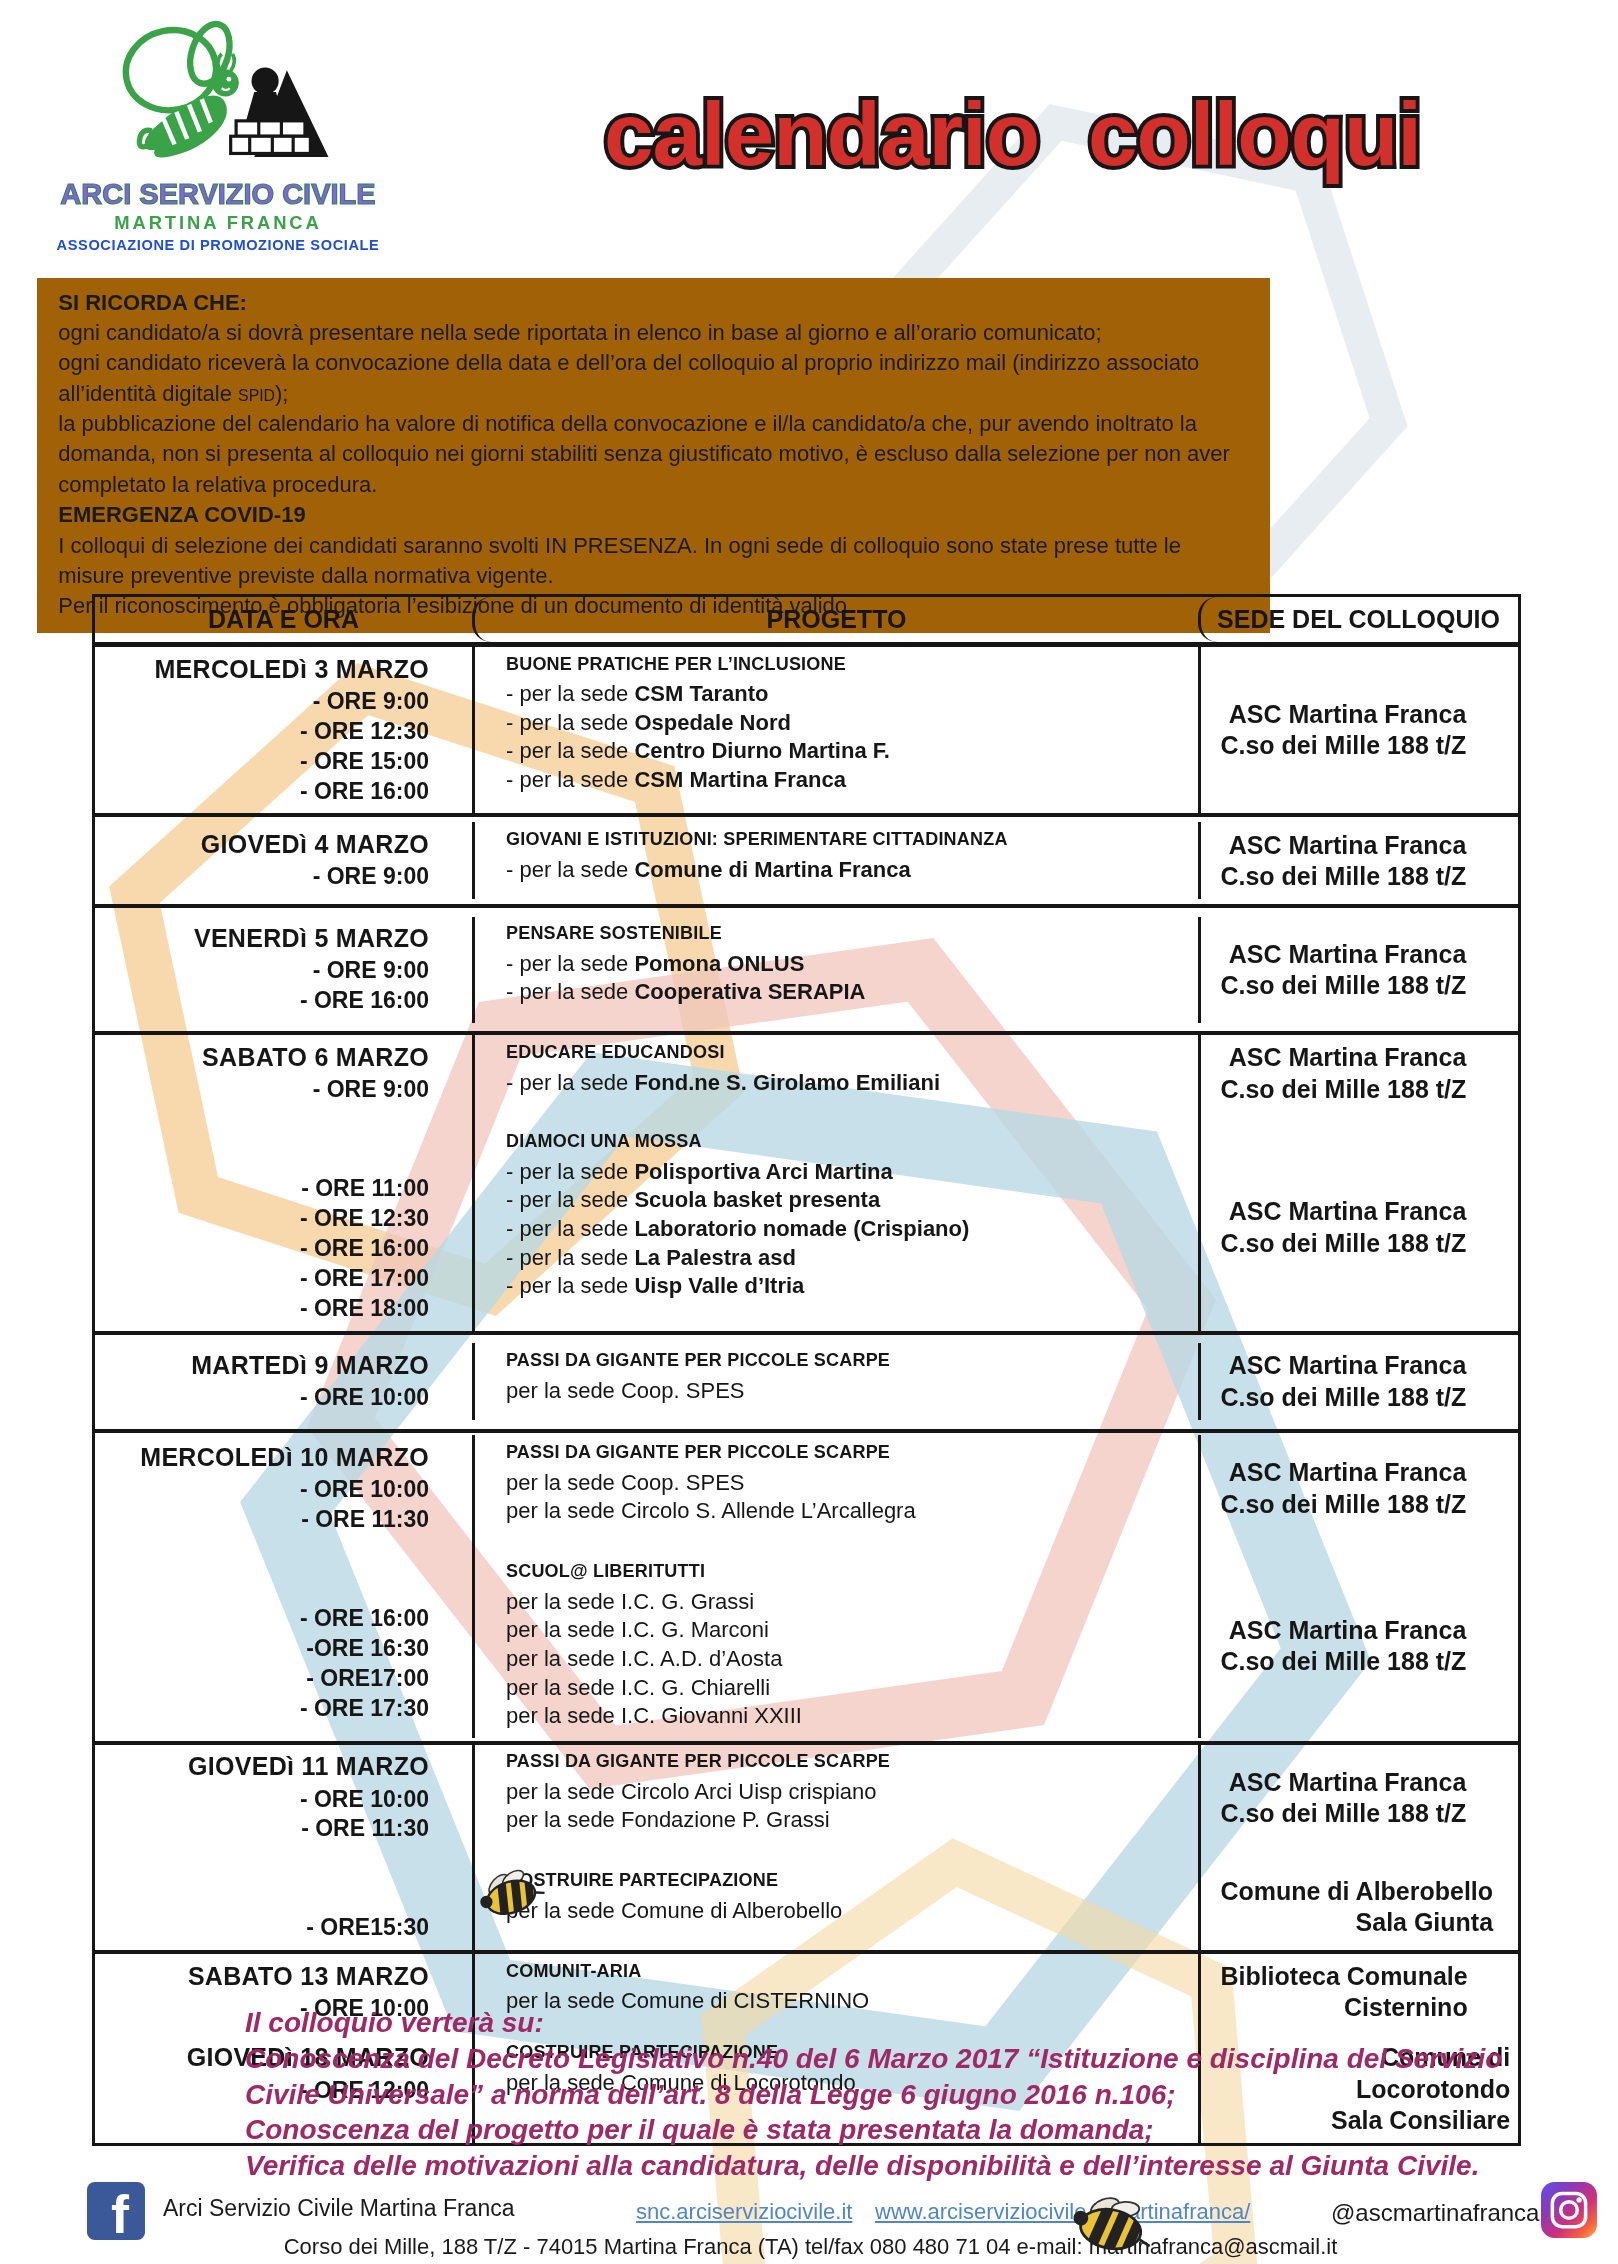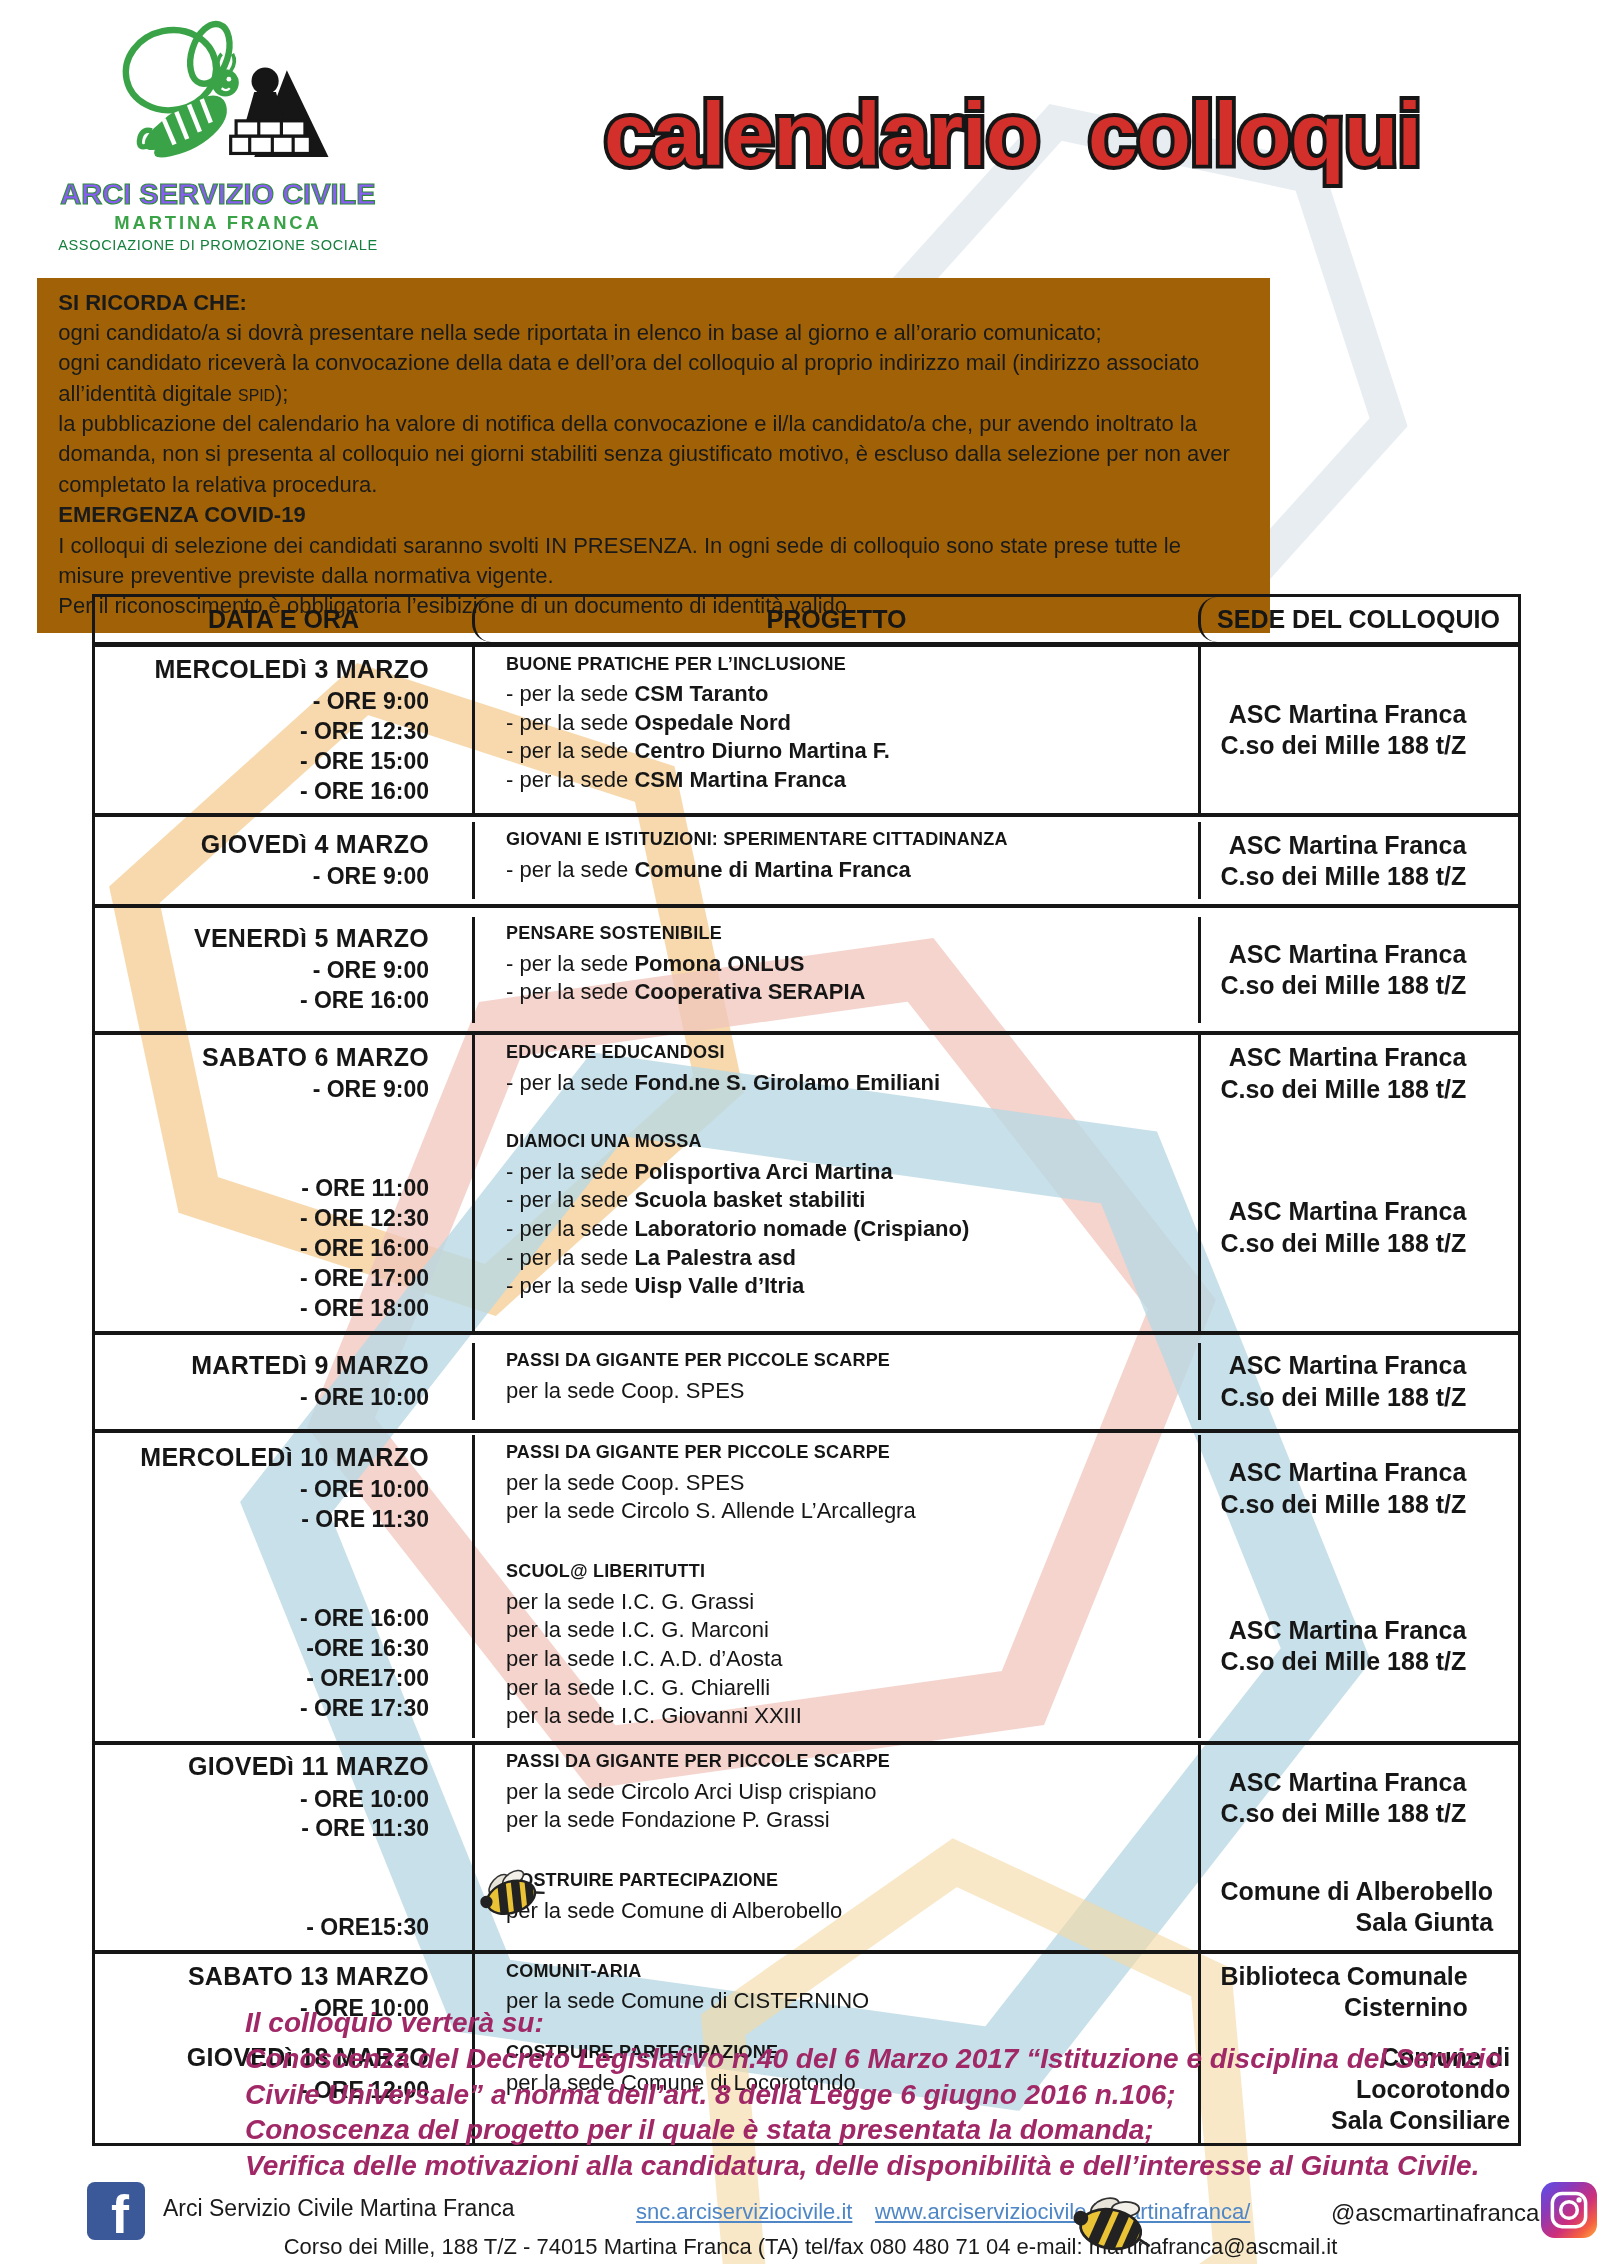--- a/index.html
+++ b/index.html
@@ -8,21 +8,21 @@
     background:#ffffff;color:#161616;
     font-family:"Liberation Sans",sans-serif;
   }
   
   .hex{position:absolute;z-index:0;pointer-events:none;}
   
   .logo{position:absolute;left:47px;top:13.6px;width:342px;text-align:center;z-index:2;}
   .logo svg{display:block;margin:0 auto;}
   .org-name{font-size:29px;font-weight:bold;color:#8b5cf6;-webkit-text-stroke:1.2px #2f8c3c;letter-spacing:0px;margin-top:1.9px;white-space:nowrap;}
   .org-city{font-size:18.4px;font-weight:bold;color:#3aa348;letter-spacing:2.9px;margin-top:1px;}
-  .org-sub{font-size:14.6px;font-weight:normal;color:#15803d;letter-spacing:0.6px;margin-top:2.9px;white-space:nowrap;}
+  .org-sub{font-size:14.6px;font-weight:bold;color:#1d4ed8;letter-spacing:0.6px;margin-top:2.9px;white-space:nowrap;}
   
   .title{
     position:absolute;left:604px;top:83px;margin:0;z-index:2;
     font-size:89px;font-weight:bold;white-space:nowrap;
     color:#d3302c;-webkit-text-stroke:7.8px #161616;paint-order:stroke fill;
     letter-spacing:-1px;word-spacing:25px;
   }
   
   .notice{
     position:absolute;left:37px;top:278px;width:1233px;min-height:283px;z-index:2;
@@ -254,21 +254,21 @@
               <div class="time">- ORE 11:00</div>
               <div class="time">- ORE 12:30</div>
               <div class="time">- ORE 16:00</div>
               <div class="time">- ORE 17:00</div>
               <div class="time">- ORE 18:00</div>
             </div>
           </div>
           <div class="cell c-project">
             <div class="ptitle">DIAMOCI UNA MOSSA</div>
             <div class="entry"><span>- per la sede </span><span class="nm b">Polisportiva Arci Martina</span></div>
-            <div class="entry"><span>- per la sede </span><span class="nm b">Scuola basket stabiliti</span></div>
+            <div class="entry"><span>- per la sede </span><span class="nm b">Scuola basket presenta</span></div>
             <div class="entry"><span>- per la sede </span><span class="nm b">Laboratorio nomade (Crispiano)</span></div>
             <div class="entry"><span>- per la sede </span><span class="nm b">La Palestra asd</span></div>
             <div class="entry"><span>- per la sede </span><span class="nm b">Uisp Valle d’Itria</span></div>
           </div>
           <div class="cell c-sede">
             <div class="sede-block">
               <div class="sede-line">ASC Martina Franca</div>
               <div class="sede-line">C.so dei Mille 188 t/Z</div>
             </div>
           </div>

